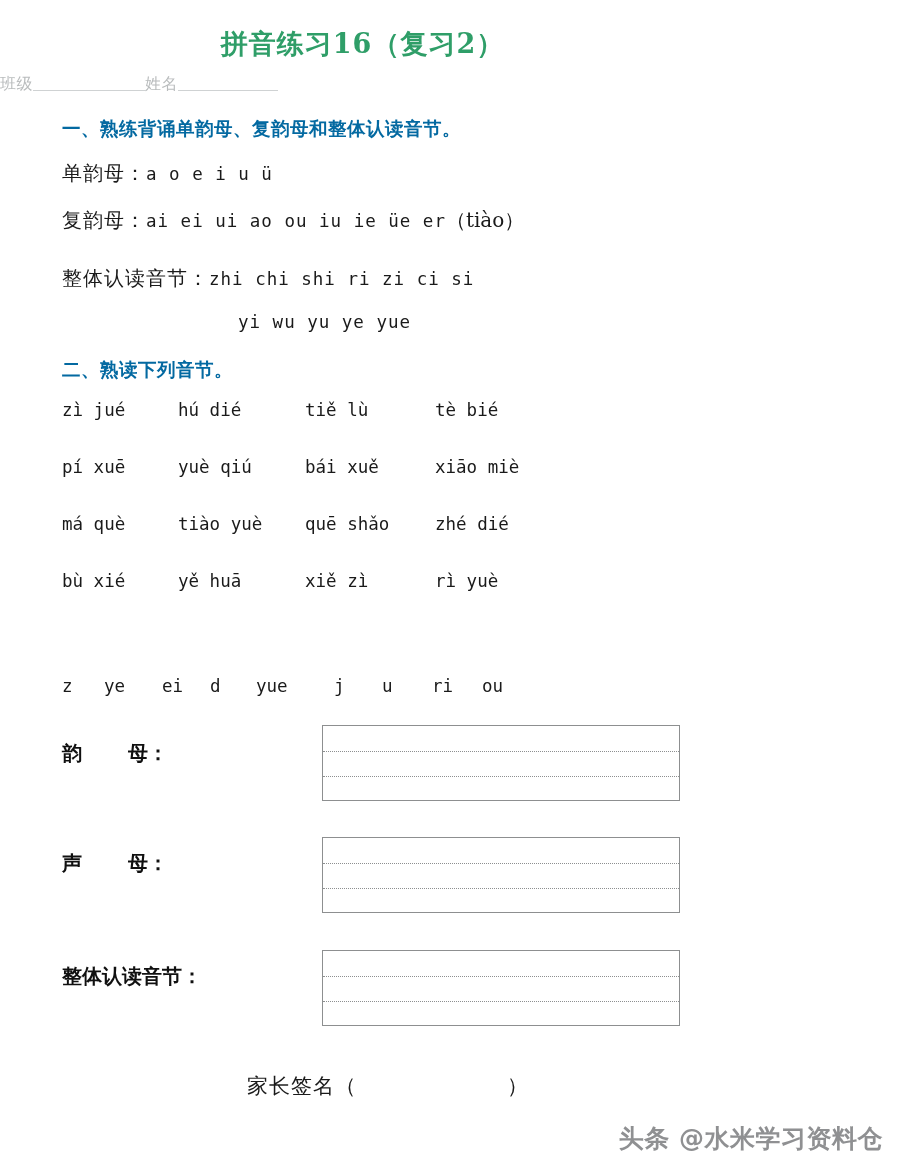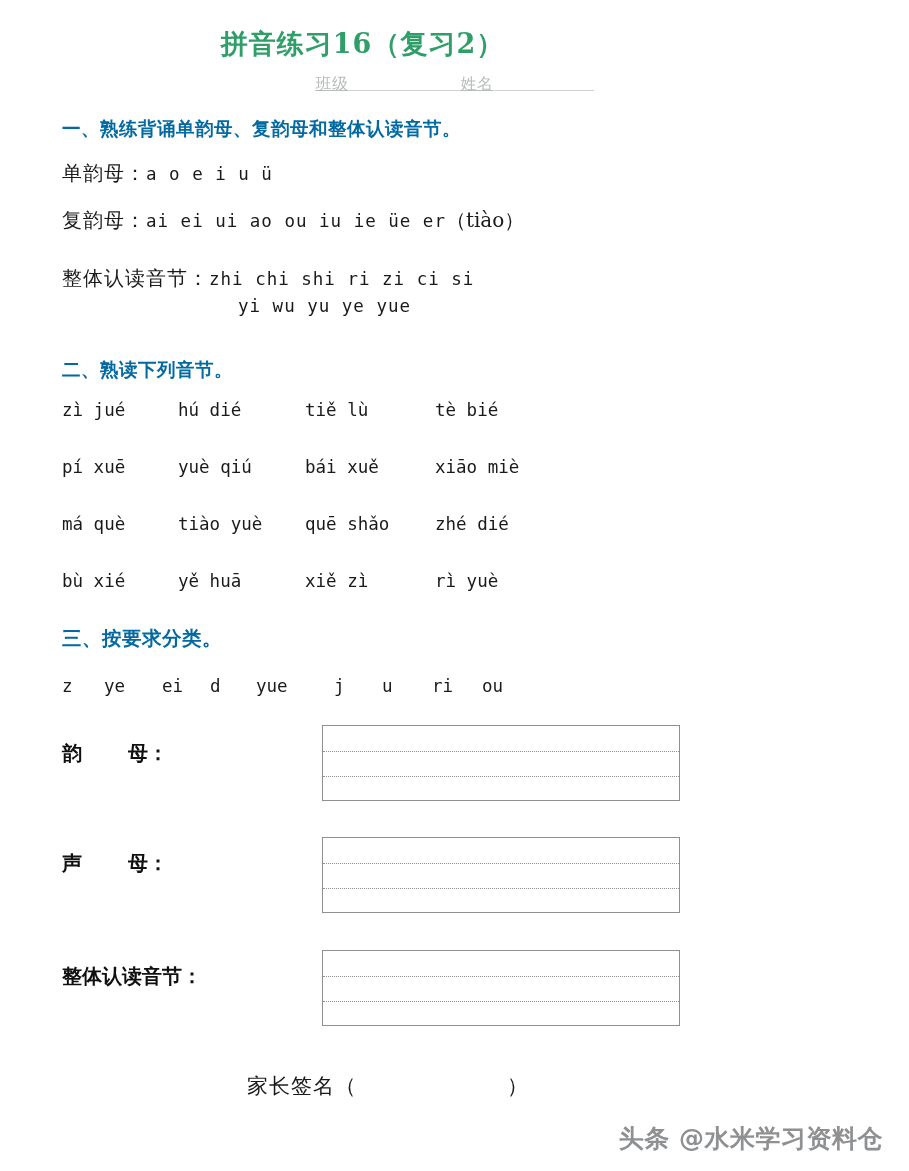--- a/index.html
+++ b/index.html
@@ -34,25 +34,23 @@
     letter-spacing: 1px;
     color: #2f9e68;
   }
 
   
   .idline {
     position: absolute;
     top: 74px;
     left: 0;
     width: 909px;
-    text-align: center;
     font-size: 16px;
     color: #b9bcbd;
     letter-spacing: 0.5px;
-    text-decoration: underline;
   }
   .idline .blank {
     display: inline-block;
     border-bottom: 1px solid #cfd2d3;
     height: 15px;
     vertical-align: -2px;
   }
   .idline .blank.w1 { width: 112px; }
   .idline .blank.w2 { width: 100px; }
 
@@ -214,21 +212,21 @@
   </div>
 
   <div class="cn-line" style="top:207px;">
     <span class="label">复韵母：</span><span class="py">ai ei ui ao ou iu ie üe er</span><span class="note">（tiào）</span>
   </div>
 
   <div class="cn-line" style="top:265px;">
     <span class="label">整体认读音节：</span><span class="py">zhi chi shi ri zi ci si</span>
   </div>
 
-  <div class="py-center" style="top:296px;">yi wu yu ye yue</div>
+  <div class="py-center" style="top:312px;">yi wu yu ye yue</div>
 
   <div class="sec-head" style="top:357px;">二、熟读下列音节。</div>
 
   <div class="word-row" style="top:400px;">
     <span class="w c0">zì jué</span>
     <span class="w c1">hú dié</span>
     <span class="w c2">tiě lù</span>
     <span class="w c3">tè bié</span>
   </div>
 
@@ -246,21 +244,20 @@
     <span class="w c3">zhé dié</span>
   </div>
 
   <div class="word-row" style="top:571px;">
     <span class="w c0">bù xié</span>
     <span class="w c1">yě huā</span>
     <span class="w c2">xiě zì</span>
     <span class="w c3">rì yuè</span>
   </div>
 
-  <div class="sec-head" style="top:625px; font-size:19.5px;">三、按要求分类。</div>
 
   <div class="token-row">
     <span class="tk" style="left:0px;">z</span>
     <span class="tk" style="left:42px;">ye</span>
     <span class="tk" style="left:100px;">ei</span>
     <span class="tk" style="left:148px;">d</span>
     <span class="tk" style="left:194px;">yue</span>
     <span class="tk" style="left:272px;">j</span>
     <span class="tk" style="left:320px;">u</span>
     <span class="tk" style="left:370px;">ri</span>

